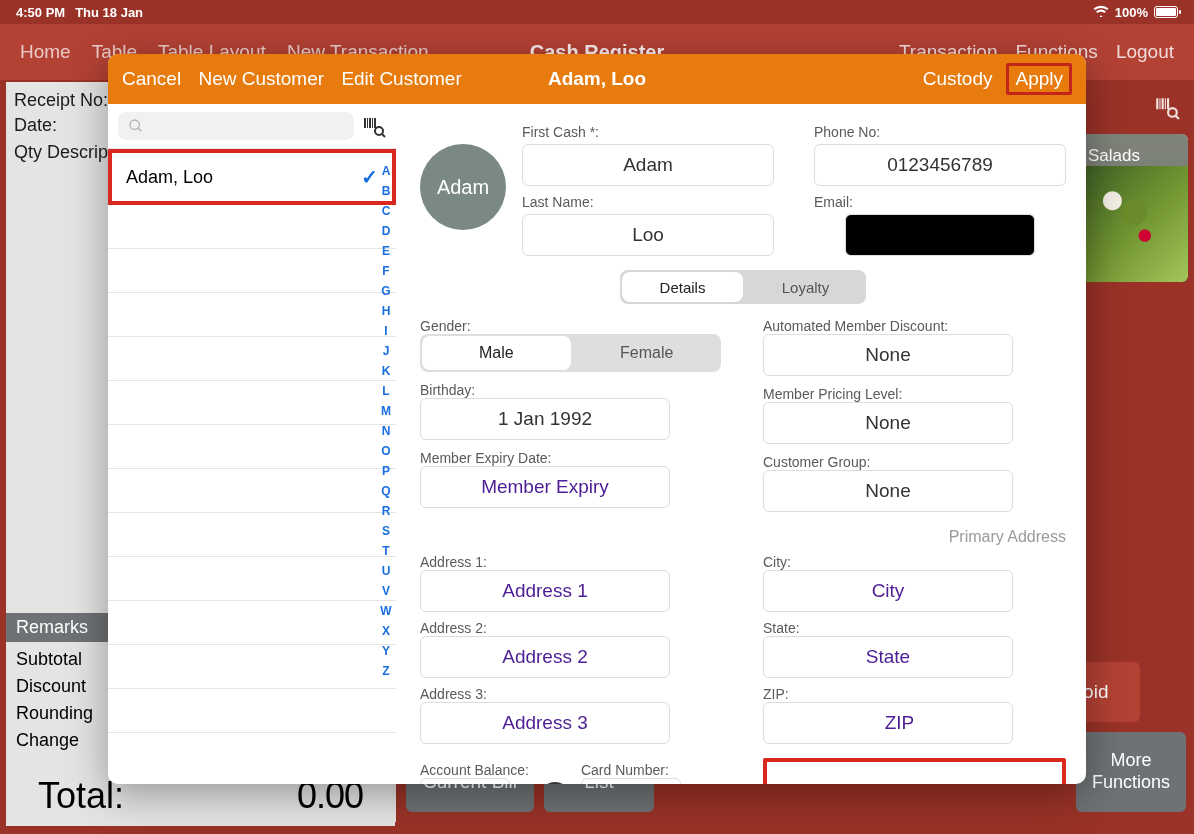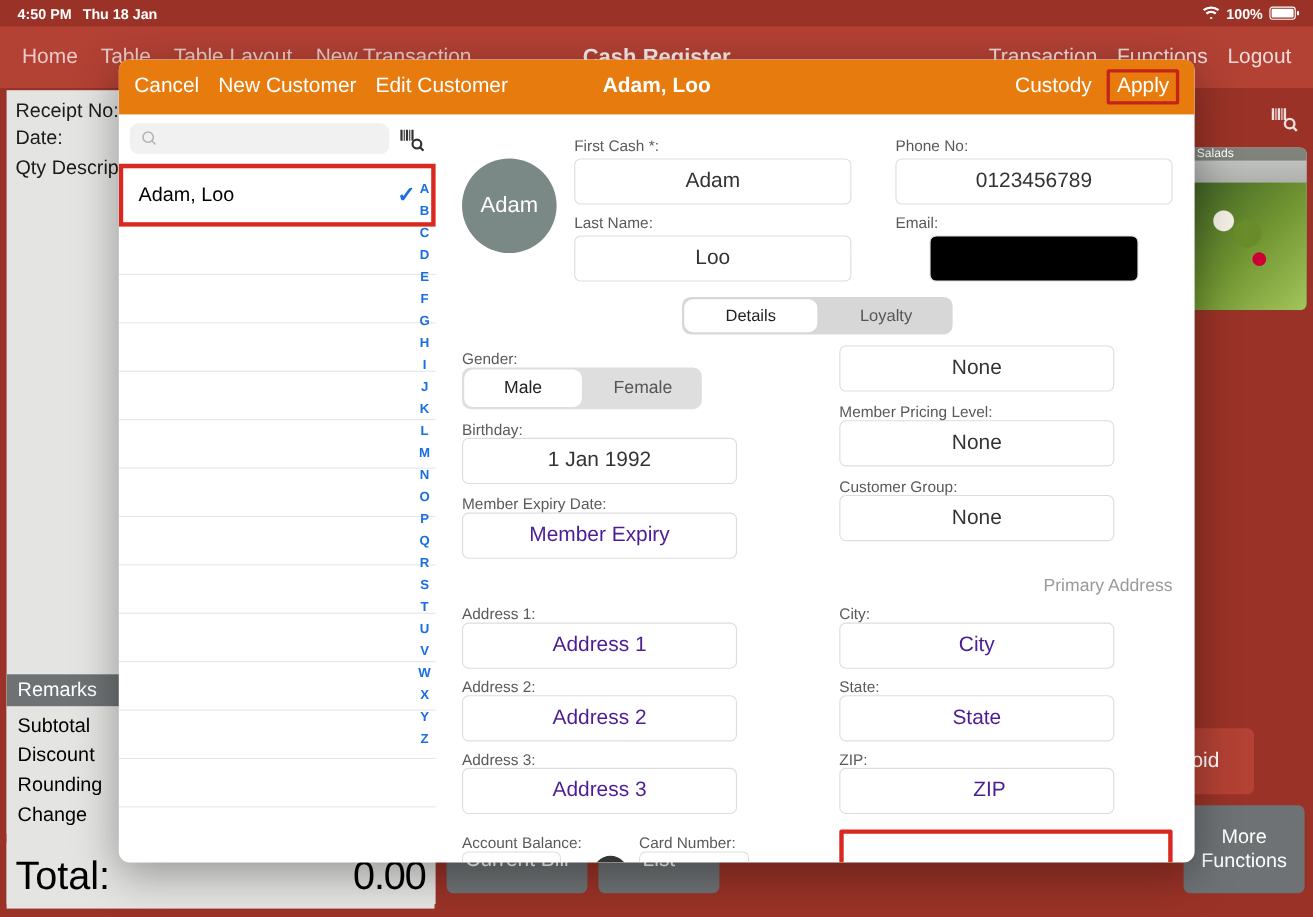--- a/index.html
+++ b/index.html
@@ -21,37 +21,37 @@
   .top-nav .nav-right { margin-left: auto; display: flex; gap: 18px;}
   .top-nav .nav-right span { opacity:.9; }
 
   
   .receipt-area { position: absolute; left: 6px; top: 82px; width: 390px; height: 740px; background: #e4e4e3; color: #1b1b1b; padding: 8px 8px; font-size: 18px;}
   .receipt-area .line { margin-bottom: 4px; }
 
   
   .bg-search-icon { position:absolute; right:14px; top:94px; width: 26px; height: 26px; color:#fff; font-size: 22px; opacity:.85;}
   .salad-tile { position:absolute; right:6px; top:134px; width:108px; height:148px; background:linear-gradient(180deg,#ccc,#3b4a31); border-radius:6px; overflow:hidden; color:#fff;}
-  .salad-tile .salad-label{background:rgba(120,125,115,.92); padding:0 8px; font-size:11px; color:#fff;}
+  .salad-tile .salad-label{background:rgba(120,125,115,.92); padding:12px 8px; font-size:17px; color:#fff;}
   .salad-img{position:absolute;left:0;right:0;bottom:0;height:116px;background:
     radial-gradient(circle at 30% 30%, #f3efe4 8%, transparent 9%) ,
     radial-gradient(circle at 60% 60%, #c03 6%, transparent 7%),
     radial-gradient(circle at 50% 40%, #6a8b2a 14%, transparent 15%),
     linear-gradient(135deg,#3e5f25,#6f9330,#a3c55c);
   }
 
   
   .void-btn{position:absolute;right:54px;bottom:112px;width:100px;height:60px;background:#b34134;color:#fff;display:flex;align-items:center;justify-content:center;border-radius:6px;font-size:19px;}
   .morefn{position:absolute;right:8px;bottom:22px;width:110px;height:80px;background:#6e7274;color:#fff;display:flex;flex-direction:column;align-items:center;justify-content:center;border-radius:6px;font-size:18px;text-align:center;line-height:1.2;}
 
   
   .receipt-summary{position:absolute; left:6px; bottom:76px; width:389px; background:#e4e4e3;}
   .remarks-bar{background:#6e7274;color:#fff;padding:4px 10px;font-size:18px;}
   .sum-rows{padding:4px 10px;font-size:18px;line-height:1.5;}
-  .total-bar{position:absolute;left:6px;bottom:8px;width:389px;height:60px;background:#e4e4e3;display:flex;align-items:center;justify-content:space-between;padding:0 8px;font-size:36px;font-weight:500;}
+  .total-bar{position:absolute;left:6px;bottom:8px;width:389px;height:60px;background:#e4e4e3;display:flex;align-items:center;justify-content:space-between;padding:0 32px;font-size:36px;font-weight:500;}
   .total-bar .amt{letter-spacing:-1px;}
 
   
   .bg-btn{position:absolute;bottom:22px;height:60px;background:#6e7274;border-radius:6px;color:#fff;display:flex;align-items:center;justify-content:center;font-size:19px;}
 
   
   .modal { position: absolute; left: 108px; top: 54px; width: 978px; height: 730px; background: #fff; border-radius: 10px; overflow: hidden; box-shadow: 0 10px 40px rgba(0,0,0,.35);}
   .modal-header { height: 50px; background: #e77b0d; color: #fff; display: flex; align-items: center; padding: 0 14px; font-size: 19px;}
   .modal-header .left-actions span { margin-right: 12px; cursor: pointer; }
   .modal-header .title { position:absolute; left:50%; transform:translateX(-50%); font-weight:600; }
@@ -82,21 +82,21 @@
   .field{height:42px;border:1px solid #ddd;border-radius:6px;display:flex;align-items:center;justify-content:center;font-size:19px;color:#333;background:#fff;}
   .field.placeholder{color:#4c1d95;}
   .field.dark{background:#000;}
 
   .tab-switch{display:flex;width:246px;margin:14px auto 10px;border-radius:8px;overflow:hidden;background:#d7d7d7;height:34px;}
   .tab-switch span{flex:1;display:flex;align-items:center;justify-content:center;font-size:15px;color:#555;}
   .tab-switch .active{background:#fff;border-radius:8px;margin:2px;color:#222;font-weight:500;}
 
   .two-col{display:flex;gap:40px;}
   .two-col > div{flex:1;}
-  .seg{display:flex;width:218px;border-radius:8px;overflow:hidden;background:#dedede;height:38px;}
+  .seg{display:flex;width:301px;border-radius:8px;overflow:hidden;background:#dedede;height:38px;}
   .seg span{flex:1;display:flex;align-items:center;justify-content:center;font-size:16px;color:#555;}
   .seg .on{background:#fff;border-radius:8px;margin:2px;color:#222;}
 
   .primary-addr{color:#9a9a9a;text-align:right;font-size:16px;margin-top:16px;margin-bottom:4px;}
 
   .account-row{display:flex;gap:10px;align-items:flex-end;}
   .small-field{height:40px;border:1px solid #ddd;border-radius:6px;display:flex;align-items:center;justify-content:center;font-size:18px;}
   .dollar-circle{width:32px;height:32px;border-radius:50%;background:#343434;color:#fff;display:inline-flex;align-items:center;justify-content:center;font-size:18px;font-weight:700;margin-bottom:4px;}
   .reward-box{border:4px solid #d8281f;padding:24px;border-radius:2px;}
 </style>
@@ -283,20 +283,21 @@
         <div class="seg">
           <span class="on">Male</span>
           <span>Female</span>
         </div>
         <div class="label" style="margin-top:10px;">Birthday:</div>
         <div class="field" style="width:250px;">1 Jan 1992</div>
         <div class="label" style="margin-top:10px;">Member Expiry Date:</div>
         <div class="field placeholder" style="width:250px;">Member Expiry</div>
       </div>
       <div>
+        <div class="label">Automated Member Discount:</div>
         <div class="field" style="width:250px;">None</div>
         <div class="label" style="margin-top:10px;">Member Pricing Level:</div>
         <div class="field" style="width:250px;">None</div>
         <div class="label" style="margin-top:10px;">Customer Group:</div>
         <div class="field" style="width:250px;">None</div>
       </div>
     </div>
 
     <div class="two-col">
       <div></div>

